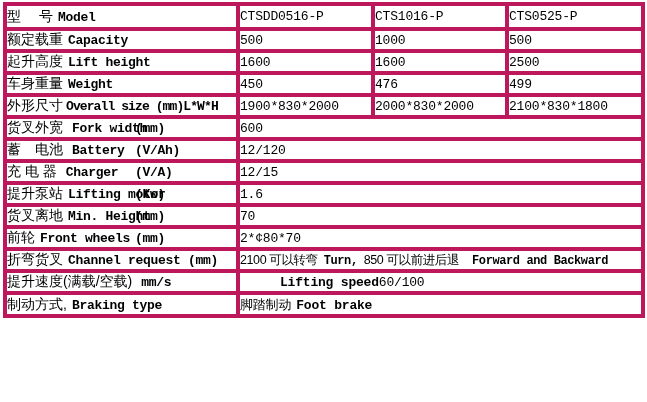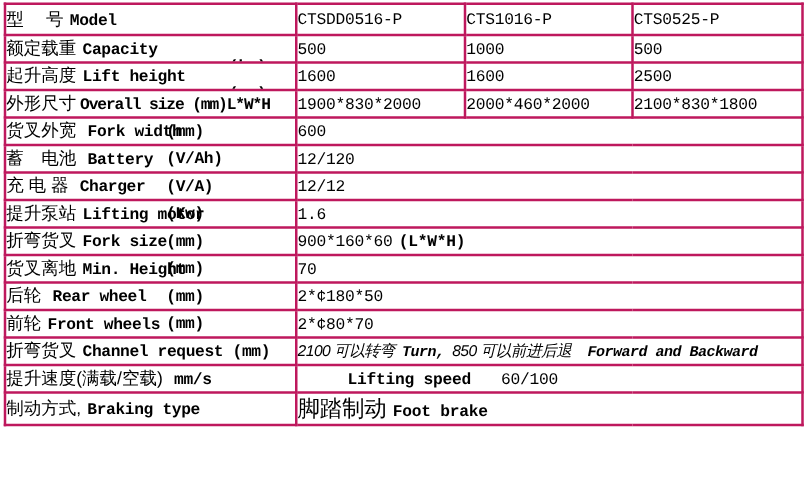--- a/index.html
+++ b/index.html
@@ -1,40 +1,40 @@
 <!DOCTYPE html>
 <html><head>
 <meta charset="utf-8">
 <style>
   html,body{margin:0;padding:0;background:#ffffff;}
   body{width:647px;height:402px;overflow:hidden;color:#000;
        font-family:"Liberation Mono","DejaVu Sans Mono",monospace;}
   table.spec{border-collapse:collapse;table-layout:fixed;width:638px;
              margin:2px 0 0 3px;border:2px solid #000;}
-  table.spec td{border:2px solid #be185d;padding:0;white-space:nowrap;
+  table.spec td{border:4px solid #be185d;padding:0;white-space:nowrap;
                 overflow:hidden;vertical-align:middle;}
   table.spec tr{height:22px;}
   table.spec tr.first{height:25px;}
   table.spec tr.last{height:23px;}
   td.lab{position:relative;padding-left:7px;}
   .zh{font-size:14px;font-family:"Liberation Sans",sans-serif;}
   .en{font-weight:bold;font-size:13px;margin-left:5px;letter-spacing:-0.3px;}
   .en.tight{letter-spacing:-0.9px;margin-left:3px;}
   .en.gap{margin-left:9px;}
   .unit{position:absolute;left:128px;top:50%;transform:translateY(-50%);
         font-weight:bold;font-size:13px;letter-spacing:-0.3px;}
   tr.far .unit{left:178px;margin-top:14px;}
   td.val{padding-left:9px;font-size:13px;letter-spacing:-0.2px;}
   td.val .b{font-weight:bold;margin-left:40px;}
-  td.val .cjk{font-size:18px;font-family:"Liberation Sans",sans-serif;}
+  td.val .cjk{font-size:13px;font-family:"Liberation Sans",sans-serif;}
   td.val .ml5{margin-left:5px;}
   td.val .ml7{margin-left:6px;}
-  td.val .ml10{margin-left:24px;text-align:right;}
+  td.val .ml10{margin-left:0;text-align:right;}
   td.val .ml13{margin-left:13px;}
-  td.val.chan{font-size:12px;letter-spacing:-0.4px;font-style:italic;}
+  td.val.chan{font-size:12px;letter-spacing:-0.4px;}
   td.val.chan .cjk{font-size:12.5px;}
 </style>
 </head>
 <body>
 
 <table class="spec">
   <colgroup>
     <col style="width:233px">
       <col style="width:135px">
       <col style="width:134px">
@@ -62,27 +62,35 @@
 
   <tr class="far">
     <td class="lab">
       <span class="zh">起升高度</span><span class="en">Lift height</span><span class="unit">(mm)</span>
     </td>
     <td class="val">1600</td>
     <td class="val">1600</td>
     <td class="val">2500</td>
   </tr>
 
+  <tr class="far">
+    <td class="lab">
+      <span class="zh">车身重量</span><span class="en">Weight</span><span class="unit">(Kg)</span>
+    </td>
+    <td class="val">450</td>
+    <td class="val">476</td>
+    <td class="val">499</td>
+  </tr>
 
   <tr>
     <td class="lab">
       <span class="zh">外形尺寸</span><span class="en tight">Overall size (mm)L*W*H</span>
     </td>
     <td class="val">1900*830*2000</td>
-    <td class="val">2000*460*2000</td>
+    <td class="val">2000*830*2000</td>
     <td class="val">2100*830*1800</td>
   </tr>
 
   <tr>
     <td class="lab">
       <span class="zh">货叉外宽</span><span class="en gap">Fork width</span><span class="unit">(mm)</span>
     </td>
     <td class="val" colspan="3">600</td>
   </tr>
 
@@ -91,52 +99,38 @@
     <td class="lab">
       <span class="zh">蓄　电池</span><span class="en gap">Battery</span><span class="unit">(V/Ah)</span>
     </td>
     <td class="val" colspan="3">12/120</td>
   </tr>
 
   <tr>
     <td class="lab">
       <span class="zh">充 电 器</span><span class="en gap">Charger</span><span class="unit">(V/A)</span>
     </td>
-    <td class="val" colspan="3">12/12</td>
+    <td class="val" colspan="3">12/15</td>
   </tr>
 
   <tr>
     <td class="lab">
       <span class="zh">提升泵站</span><span class="en">Lifting motor</span><span class="unit">(Kw)</span>
     </td>
     <td class="val" colspan="3">1.6</td>
   </tr>
 
-  <tr>
-    <td class="lab">
-      <span class="zh">折弯货叉</span><span class="en">Fork size</span><span class="unit">(mm)</span>
-    </td>
-    <td class="val" colspan="3">
-      <span>900*160*60</span><span class="b ml5">(L*W*H)</span>
-    </td>
-  </tr>
 
   <tr>
     <td class="lab">
       <span class="zh">货叉离地</span><span class="en">Min. Height</span><span class="unit">(mm)</span>
     </td>
     <td class="val" colspan="3">70</td>
   </tr>
 
-  <tr>
-    <td class="lab">
-      <span class="zh">后轮</span><span class="en gap">Rear wheel</span><span class="unit">(mm)</span>
-    </td>
-    <td class="val" colspan="3">2*¢180*50</td>
-  </tr>
 
   <tr>
     <td class="lab">
       <span class="zh">前轮</span><span class="en">Front wheels</span><span class="unit">(mm)</span>
     </td>
     <td class="val" colspan="3">2*¢80*70</td>
   </tr>
 
   <tr>
     <td class="lab">

